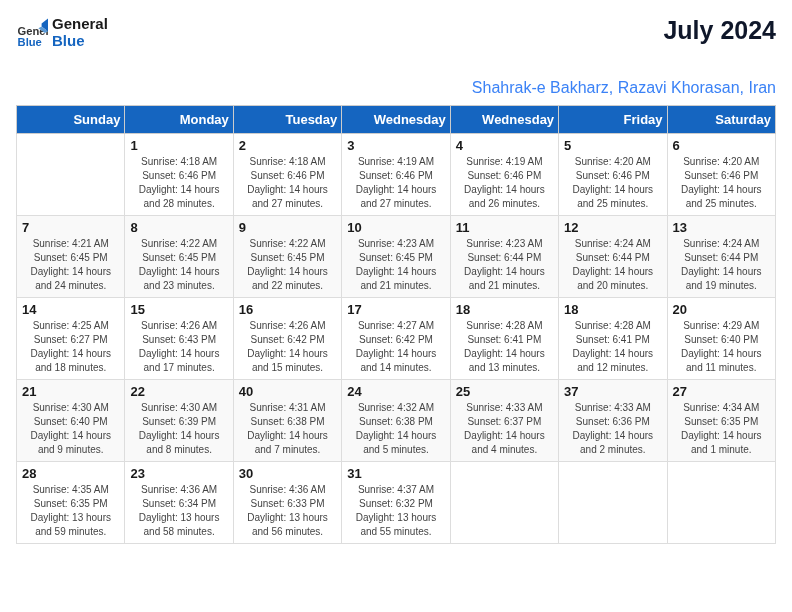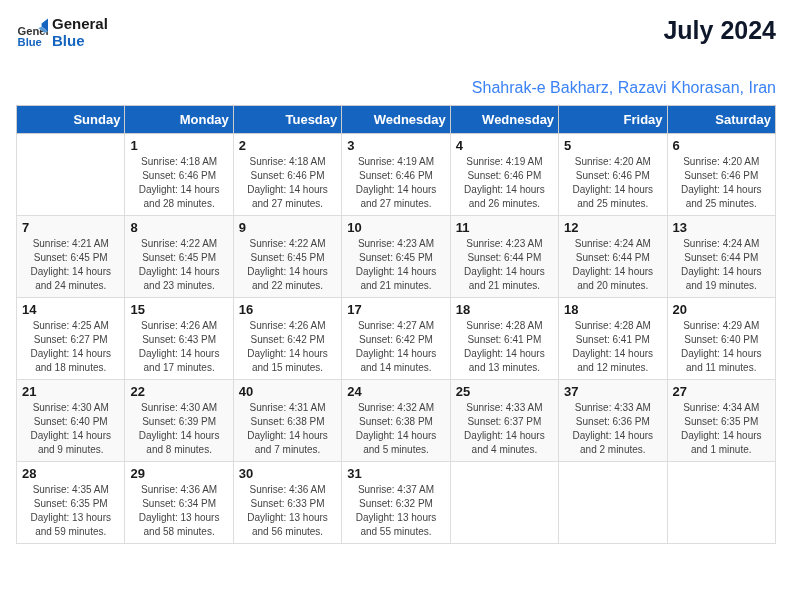--- a/index.html
+++ b/index.html
@@ -312,21 +312,21 @@
       </tr>
       <tr>
         <td>
           <span class="day-num">28</span>
           <div class="day-detail" style="white-space: pre-line;">Sunrise: 4:35 AM
 Sunset: 6:35 PM
 Daylight: 13 hours
 and 59 minutes.</div>
         </td>
         <td>
-          <span class="day-num">29</span>
+          <span class="day-num">23</span>
           <div class="day-detail" style="white-space: pre-line;">Sunrise: 4:36 AM
 Sunset: 6:34 PM
 Daylight: 13 hours
 and 58 minutes.</div>
         </td>
         <td>
           <span class="day-num">30</span>
           <div class="day-detail" style="white-space: pre-line;">Sunrise: 4:36 AM
 Sunset: 6:33 PM
 Daylight: 13 hours

